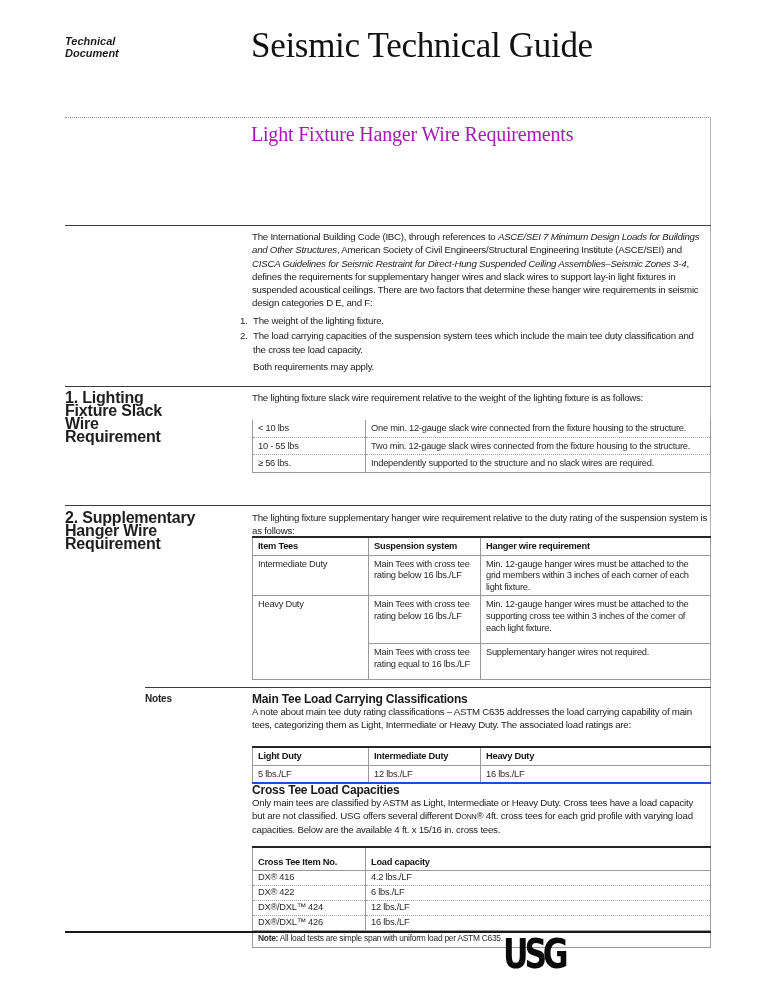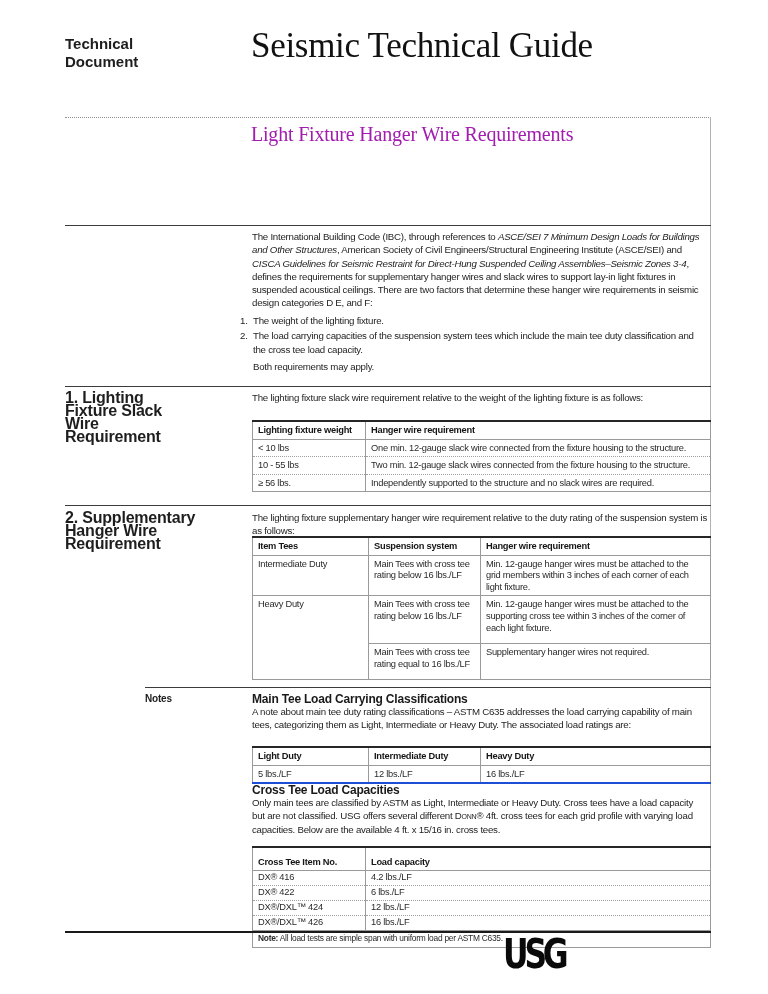--- a/index.html
+++ b/index.html
@@ -4,21 +4,21 @@
 <style>
   * { margin:0; padding:0; box-sizing:border-box; }
   html,body { background:#ffffff; }
   .page {
     position:relative; width:768px; height:994px; background:#fff;
     font-family:"Liberation Sans", sans-serif; color:#1e1e1e;
     overflow:hidden;
   }
   
   #doc-type { position:absolute; left:65px; top:35px; width:70px;
-    font-size:15px; font-weight:bold; line-height:18px; }
+    font-size:11px; font-weight:bold; line-height:12px;font-style:italic; }
   #main-title { position:absolute; left:251px; top:26px;
     font-family:"Liberation Serif", serif; font-size:35px; font-weight:400;
     letter-spacing:-0.3px; color:#111; }
   #subtitle { position:absolute; left:251px; top:123px;
     font-family:"Liberation Serif", serif; font-size:20px; font-weight:400;
     letter-spacing:-0.2px; color:#a21caf; }
   
   .hrule { position:absolute; height:0; border-top:1px solid #3c3c3c; }
   #rule-dotted { position:absolute; left:65px; top:117px; width:646px; height:0;
     border-top:1px dotted #8f8f8f; }
@@ -109,24 +109,20 @@
   <div id="rule-b" class="hrule"></div>
   <div id="s1-label" class="side-label">1. Lighting Fixture Slack Wire Requirement</div>
   <div id="s1-intro" class="body-text">The lighting fixture slack wire requirement relative to the weight of the lighting fixture is as follows:</div>
 
   <table id="table-slack" class="t-abs">
     <colgroup>
         <col style="width:113px">
         <col style="width:345px">
       </colgroup>
     <tbody>
-        <tr>
-      <th>Lighting fixture weight</th>
-      <th>Hanger wire requirement</th>
-    </tr>
     <tr>
       <td>&lt; 10 lbs</td>
       <td>One min. 12-gauge slack wire connected from the fixture housing to the structure.</td>
     </tr>
     <tr>
       <td>10 - 55 lbs</td>
       <td>Two min. 12-gauge slack wires connected from the fixture housing to the structure.</td>
     </tr>
     <tr>
       <td>≥ 56 lbs.</td>

